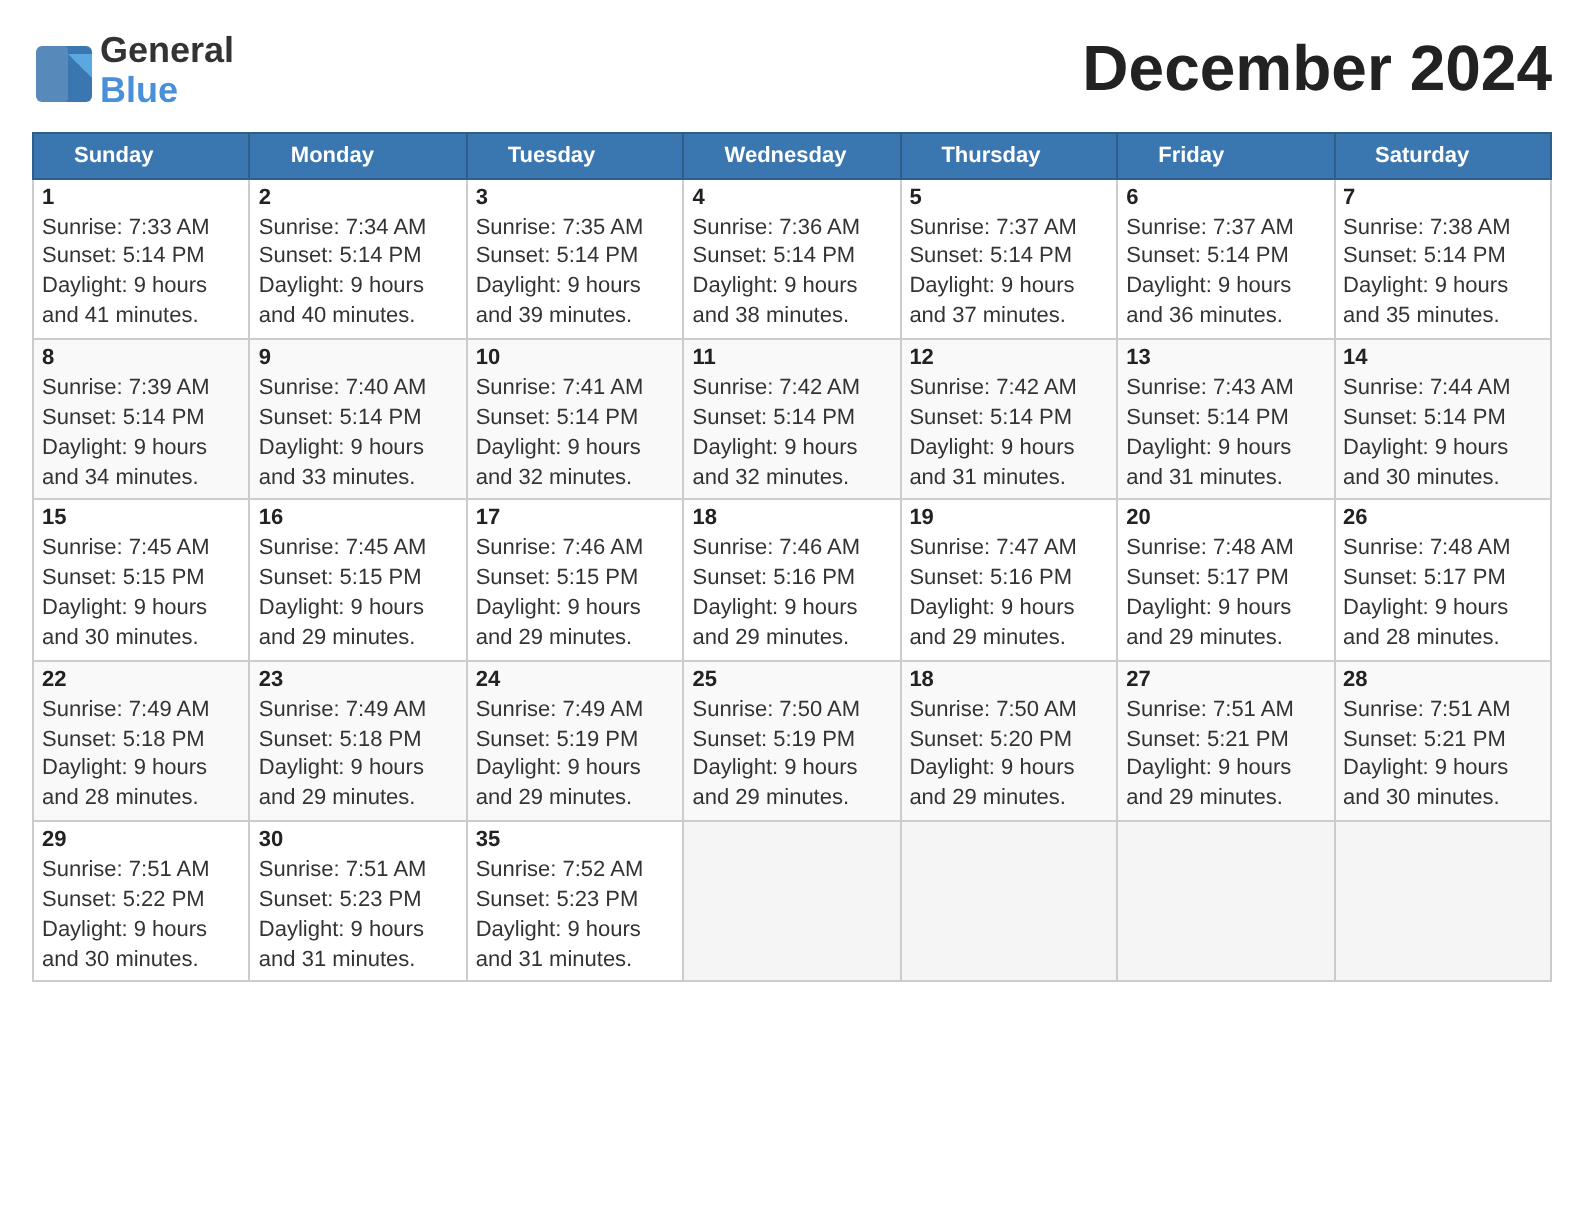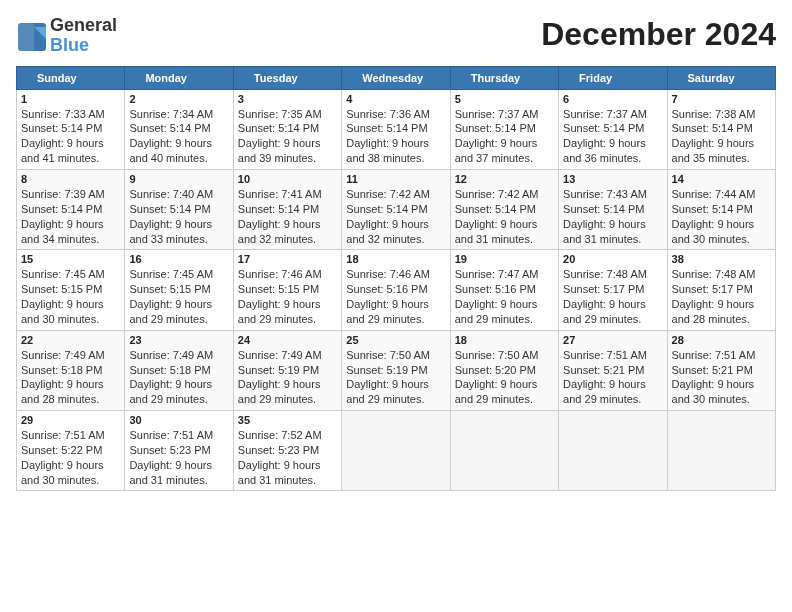--- a/index.html
+++ b/index.html
@@ -173,21 +173,21 @@
           <td><span class="day-num">16</span>
 <span class="day-info">Sunrise: 7:45 AM<br>Sunset: 5:15 PM<br>Daylight: 9 hours and 29 minutes.</span></td>
           <td><span class="day-num">17</span>
 <span class="day-info">Sunrise: 7:46 AM<br>Sunset: 5:15 PM<br>Daylight: 9 hours and 29 minutes.</span></td>
           <td><span class="day-num">18</span>
 <span class="day-info">Sunrise: 7:46 AM<br>Sunset: 5:16 PM<br>Daylight: 9 hours and 29 minutes.</span></td>
           <td><span class="day-num">19</span>
 <span class="day-info">Sunrise: 7:47 AM<br>Sunset: 5:16 PM<br>Daylight: 9 hours and 29 minutes.</span></td>
           <td><span class="day-num">20</span>
 <span class="day-info">Sunrise: 7:48 AM<br>Sunset: 5:17 PM<br>Daylight: 9 hours and 29 minutes.</span></td>
-          <td><span class="day-num">38</span>
+          <td><span class="day-num">26</span>
 <span class="day-info">Sunrise: 7:48 AM<br>Sunset: 5:17 PM<br>Daylight: 9 hours and 28 minutes.</span></td>
         </tr>
         <tr>
           <td><span class="day-num">22</span>
 <span class="day-info">Sunrise: 7:49 AM<br>Sunset: 5:18 PM<br>Daylight: 9 hours and 28 minutes.</span></td>
           <td><span class="day-num">23</span>
 <span class="day-info">Sunrise: 7:49 AM<br>Sunset: 5:18 PM<br>Daylight: 9 hours and 29 minutes.</span></td>
           <td><span class="day-num">24</span>
 <span class="day-info">Sunrise: 7:49 AM<br>Sunset: 5:19 PM<br>Daylight: 9 hours and 29 minutes.</span></td>
           <td><span class="day-num">25</span>

